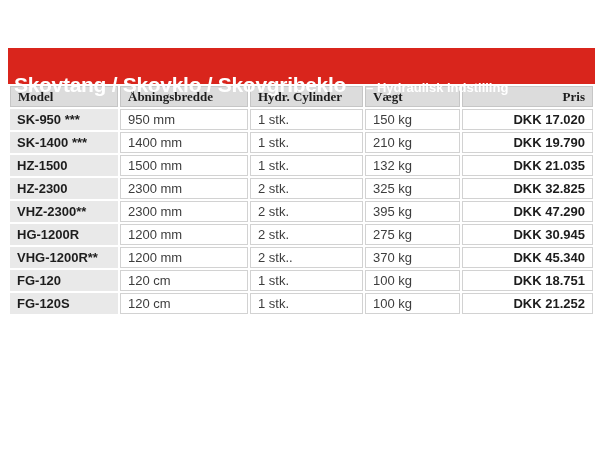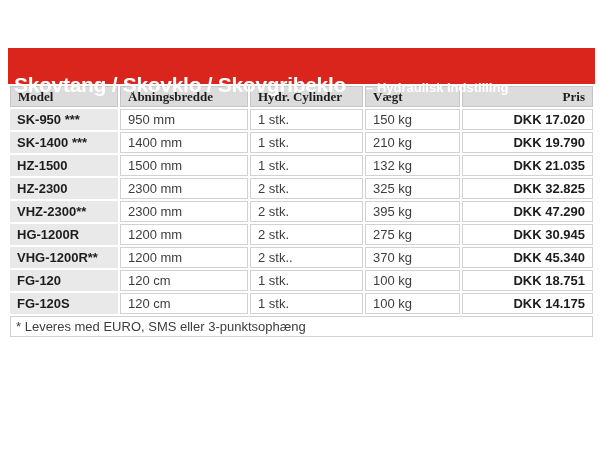--- a/index.html
+++ b/index.html
@@ -198,23 +198,20 @@
           <td class="val">120 cm</td>
           <td class="val">1 stk.</td>
           <td class="val">100 kg</td>
           <td class="val price-cell">DKK 18.751</td>
         </tr>
         <tr>
           <td class="model">FG-120S</td>
           <td class="val">120 cm</td>
           <td class="val">1 stk.</td>
           <td class="val">100 kg</td>
-          <td class="val price-cell">DKK 14.175</td>
-        </tr>
-        <tr>
-          <td class="footnote-cell" colspan="5">* Leveres med EURO, SMS eller 3-punktsophæng</td>
+          <td class="val price-cell">DKK 21.252</td>
         </tr>
       </tbody>
     </table>
 
 
   </div>
 </div>
 
 </body></html>

